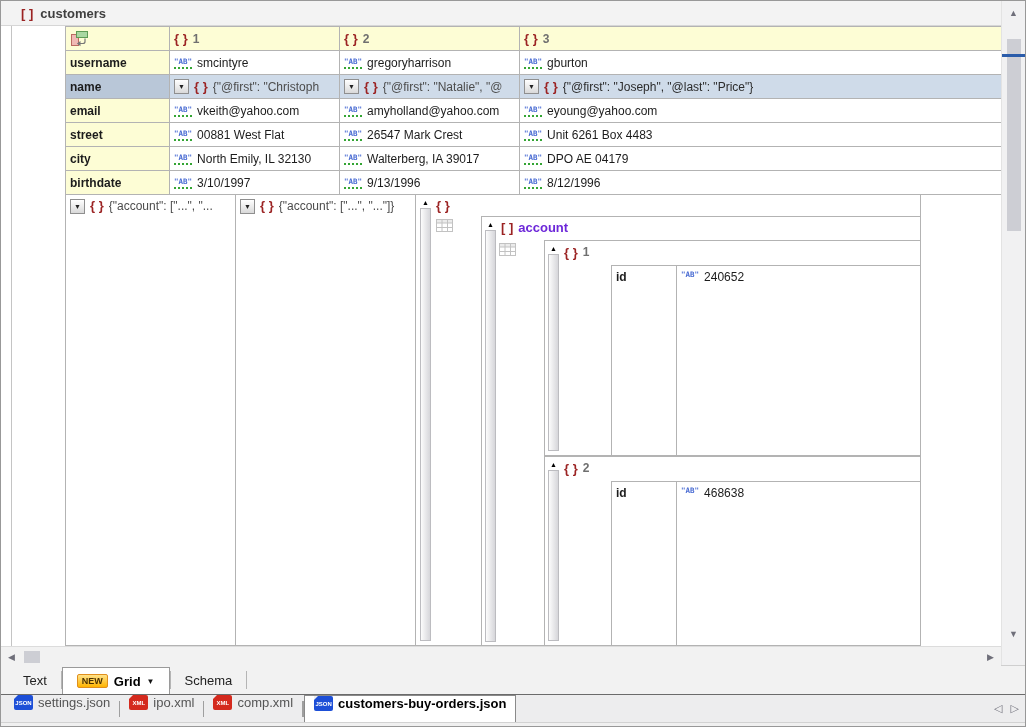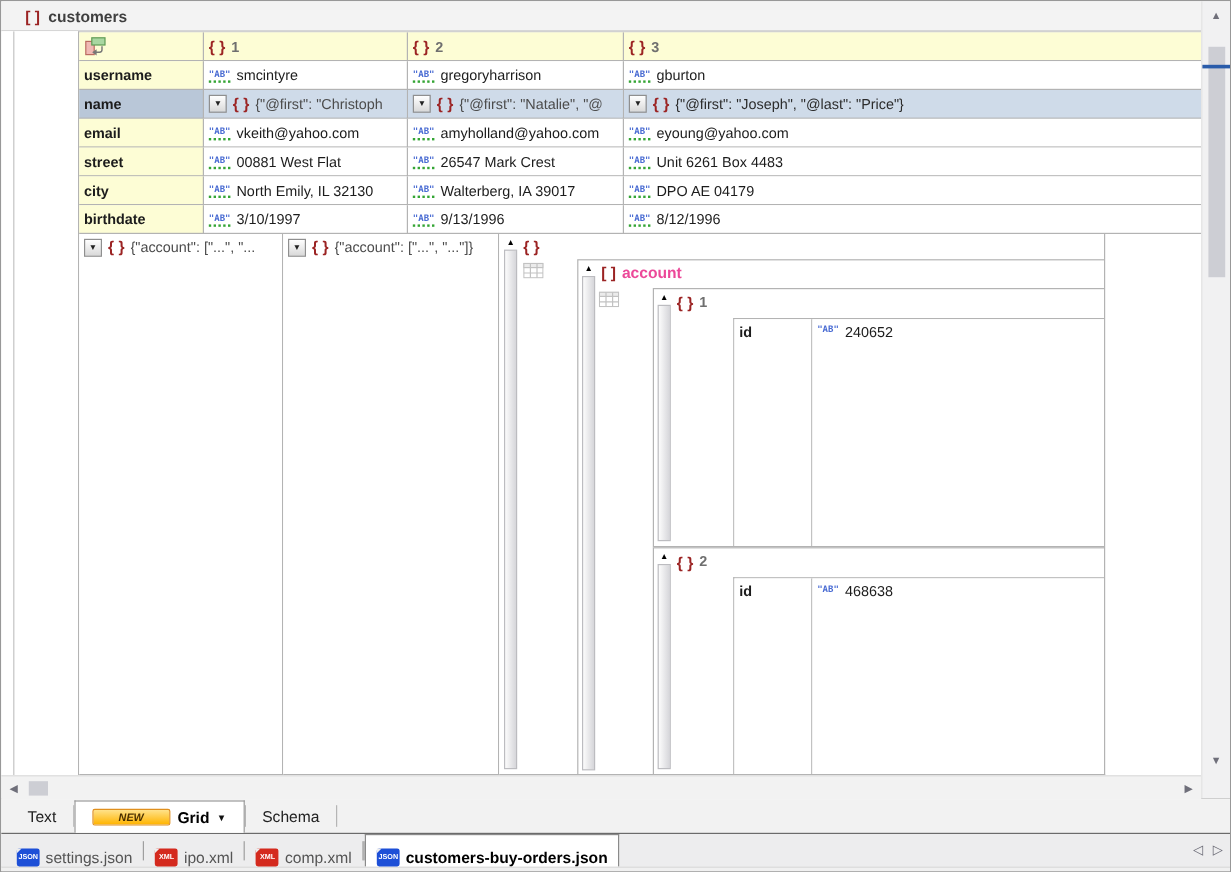--- a/index.html
+++ b/index.html
@@ -39,21 +39,21 @@
   .acc-cell{padding:0 !important;}
 
   
   .vstrip{position:absolute;width:11px;display:flex;flex-direction:column;align-items:stretch;}
   .vstrip .tri{height:10px;text-align:center;font-size:7px;line-height:9px;color:#000;}
   .vstrip .bar{flex:1;background:linear-gradient(to right,#fcfcfc,#d6d6da);border:1px solid #bcbcc0;}
 
   
   .nbox{position:absolute;border:1px solid #b3b3b3;background:#fff;overflow:hidden;}
   .nhead{position:absolute;left:19px;top:4px;display:flex;align-items:center;gap:5px;font-size:12px;}
-  .nhead b{font-size:13px;color:#ec4899;}
+  .nhead b{font-size:13px;color:#6d28d9;}
   .icon-abs{position:absolute;}
 
   .item-content{position:absolute;left:66px;top:24px;width:310px;border-left:1px solid #b3b3b3;border-top:1px solid #b3b3b3;}
   .idrow{display:flex;}
   .id-lbl{width:65px;}
   .id-val{width:245px;}
 
   
   .vscroll{width:24px;background:#f1f1f2;position:relative;flex:none;border-left:1px solid #e3e3e3;}
   .vthumb{position:absolute;left:5px;top:38px;width:14px;height:192px;background:#cdced4;}
@@ -61,26 +61,26 @@
   .sarrow{position:absolute;color:#6f6f7a;font-size:9px;line-height:10px;cursor:default;}
   .hscroll{height:20px;background:#f2f2f2;border-top:1px solid #dcdcdc;position:relative;flex:none;}
   .hthumb{position:absolute;left:23px;top:4px;width:16px;height:12px;background:#cdced4;}
 
   
   .view-tabs{height:29px;background:#f2f2f2;border-bottom:1px solid #6b6b6b;display:flex;align-items:center;padding-left:8px;flex:none;}
   .vtab{padding:0 14px;font-size:13px;color:#222;height:29px;display:flex;align-items:center;gap:6px;cursor:default;}
   .vtab-active{background:#fff;border:1px solid #9a9a9a;border-bottom:none;height:27px;margin-top:1px;}
   .vtab-active b{font-size:13px;color:#000;}
   .vsep{width:1px;height:18px;background:#b5b5b5;flex:none;}
-  .new-badge{background:linear-gradient(#ffe28a,#ffb400);border:1px solid #e08f1d;border-radius:2px;color:#4a3000;font-size:9px;font-weight:bold;padding:1px 21px;line-height:10px;font-style:italic;}
+  .new-badge{background:linear-gradient(#ffe28a,#ffb400);border:1px solid #e08f1d;border-radius:2px;color:#4a3000;font-size:9px;font-weight:bold;padding:1px 4px;line-height:10px;}
   .dd-small{font-size:8px;color:#111;}
 
   
   .file-tabs{height:27px;background:#ededee;display:flex;align-items:stretch;padding-left:4px;flex:none;position:relative;}
-  .ftab{display:flex;align-items:flex-end;gap:5px;padding:0 9px;font-size:13px;color:#555;cursor:default;}
+  .ftab{display:flex;align-items:flex-start;gap:5px;padding:0 9px;font-size:13px;color:#555;cursor:default;}
   .ftab-active{background:#fff;border:1px solid #8a8a8a;border-bottom:none;color:#000;font-weight:bold;margin-top:0;}
   .fsep{width:1px;height:16px;background:#9f9f9f;align-self:center;flex:none;}
   .ficon{width:19px;height:15px;border-radius:2px;position:relative;display:flex;align-items:center;justify-content:center;flex:none;}
   .ficon span{color:#fff;font-size:6px;font-weight:bold;letter-spacing:0;}
   .ficon::before{content:"";position:absolute;left:0;top:0;border-top:4px solid #ededee;border-right:4px solid transparent;}
   .ficon-json{background:#1d4fd7;}
   .ficon-xml{background:#d42a1e;}
   .ficon-xbrl{background:#1b6f8a;}
   .tabnav{position:absolute;right:6px;top:0;bottom:0;display:flex;align-items:center;gap:8px;color:#6f6f7a;font-size:11px;}
   .bottom-strip{height:5px;background:#f0f0f0;border-top:1px solid #d2d2d2;flex:1;}

